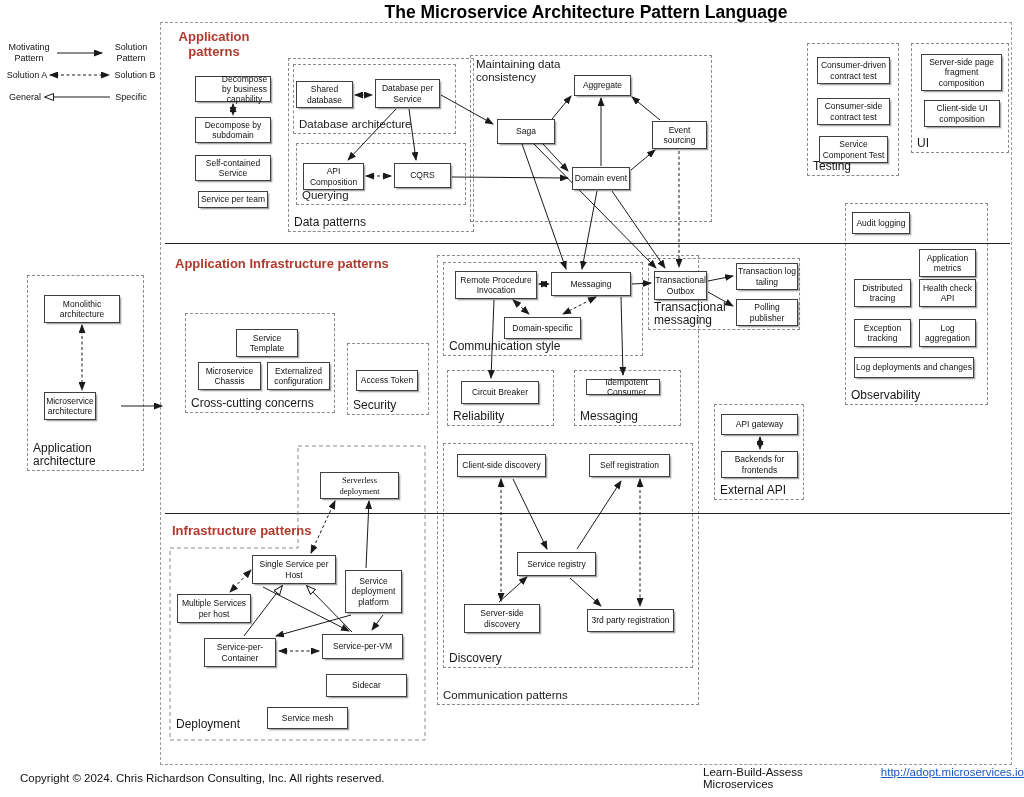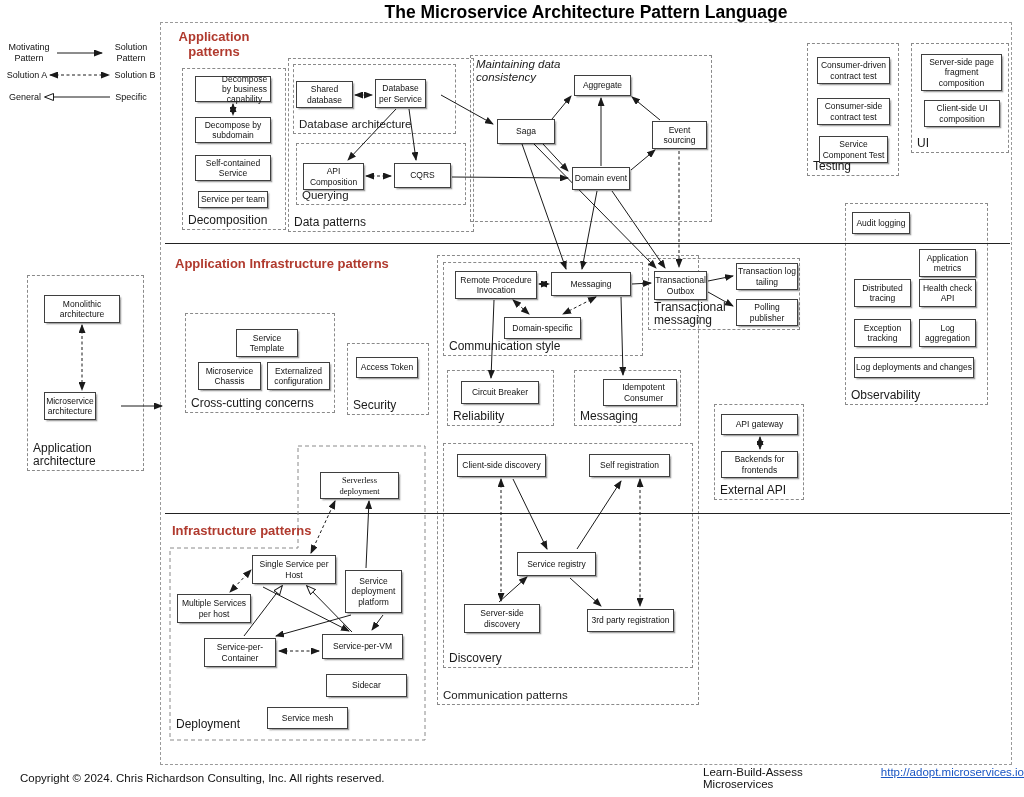--- a/index.html
+++ b/index.html
@@ -45,33 +45,30 @@
 
   <div class="g outer" style="left:160px;top:22px;width:852px;height:743px;"></div>
 
   <div class="divider" style="top:243px;"></div>
   <div class="divider" style="top:513px;"></div>
 
   <div class="heading" style="left:172px;top:30px;width:84px;text-align:center;">Application patterns</div>
   <div class="heading" style="left:175px;top:257px;">Application Infrastructure patterns</div>
   <div class="heading" style="left:172px;top:524px;">Infrastructure patterns</div>
 
-  <div class="g" style="left:182px;top:68px;width:104px;height:162px;">
-    <span class="lbl lbl-b" style="font-size:12px;">Decomposition</span>
-    </div>
   <div class="g" style="left:288px;top:58px;width:186px;height:174px;">
     <span class="lbl lbl-b" style="font-size:12px;">Data patterns</span>
     </div>
   <div class="g" style="left:293px;top:64px;width:163px;height:70px;">
     <span class="lbl lbl-b">Database architecture</span>
     </div>
   <div class="g" style="left:296px;top:143px;width:170px;height:62px;">
     <span class="lbl lbl-b">Querying</span>
     </div>
-  <div class="g" style="left:470px;top:55px;width:242px;height:167px;font-style:italic;">
+  <div class="g" style="left:470px;top:55px;width:242px;height:167px;">
     <span class="lbl lbl-t" style="width:92px;">Maintaining data consistency</span>
     </div>
   <div class="g" style="left:807px;top:43px;width:92px;height:133px;">
     <span class="lbl lbl-b" style="font-size:12px;">Testing</span>
     </div>
   <div class="g" style="left:911px;top:43px;width:98px;height:110px;">
     <span class="lbl lbl-b" style="font-size:12px;">UI</span>
     </div>
   <div class="g" style="left:845px;top:203px;width:143px;height:202px;">
     <span class="lbl lbl-b" style="font-size:12px;">Observability</span>
@@ -181,21 +178,21 @@
     <line class="e" x1="577" y1="549" x2="621" y2="481" marker-end="url(#af)"></line>
     <line class="e" x1="499" y1="602" x2="527" y2="577" marker-end="url(#af)"></line>
     <line class="e" x1="570" y1="578" x2="601" y2="606" marker-end="url(#af)"></line>
   </svg>
 
   <div class="n" style="left:195px;top:76px;width:76px;height:26px;padding-left:24px;">Decompose by business capability</div>
   <div class="n" style="left:195px;top:117px;width:76px;height:26px;">Decompose by subdomain</div>
   <div class="n" style="left:195px;top:155px;width:76px;height:26px;">Self-contained Service</div>
   <div class="n" style="left:198px;top:191px;width:70px;height:17px;">Service per team</div>
   <div class="n" style="left:296px;top:81px;width:57px;height:27px;">Shared database</div>
-  <div class="n" style="left:375px;top:79px;width:51px;height:29px;">Database per Service</div>
+  <div class="n" style="left:375px;top:79px;width:65px;height:29px;">Database per Service</div>
   <div class="n" style="left:303px;top:163px;width:61px;height:27px;">API Composition</div>
   <div class="n" style="left:394px;top:163px;width:57px;height:25px;">CQRS</div>
   <div class="n" style="left:574px;top:75px;width:57px;height:21px;">Aggregate</div>
   <div class="n" style="left:497px;top:119px;width:58px;height:25px;">Saga</div>
   <div class="n" style="left:652px;top:121px;width:55px;height:28px;">Event sourcing</div>
   <div class="n" style="left:572px;top:167px;width:58px;height:23px;">Domain event</div>
   <div class="n" style="left:817px;top:57px;width:73px;height:27px;">Consumer-driven contract test</div>
   <div class="n" style="left:817px;top:98px;width:73px;height:27px;">Consumer-side contract test</div>
   <div class="n" style="left:819px;top:136px;width:69px;height:27px;">Service Component Test</div>
   <div class="n" style="left:921px;top:54px;width:81px;height:37px;">Server-side page fragment composition</div>
@@ -205,29 +202,29 @@
   <div class="n" style="left:854px;top:279px;width:57px;height:28px;">Distributed tracing</div>
   <div class="n" style="left:919px;top:279px;width:57px;height:28px;">Health check API</div>
   <div class="n" style="left:854px;top:319px;width:57px;height:28px;">Exception tracking</div>
   <div class="n" style="left:919px;top:319px;width:57px;height:28px;">Log aggregation</div>
   <div class="n" style="left:854px;top:357px;width:120px;height:21px;">Log deployments and changes</div>
   <div class="n" style="left:44px;top:295px;width:76px;height:28px;">Monolithic architecture</div>
   <div class="n" style="left:44px;top:392px;width:52px;height:28px;">Microservice architecture</div>
   <div class="n" style="left:236px;top:329px;width:62px;height:28px;">Service Template</div>
   <div class="n" style="left:198px;top:362px;width:63px;height:28px;">Microservice Chassis</div>
   <div class="n" style="left:267px;top:362px;width:63px;height:28px;">Externalized configuration</div>
-  <div class="n" style="left:356px;top:357px;width:62px;height:21px;">Access Token</div>
+  <div class="n" style="left:356px;top:370px;width:62px;height:21px;">Access Token</div>
   <div class="n" style="left:455px;top:271px;width:82px;height:28px;">Remote Procedure Invocation</div>
   <div class="n" style="left:551px;top:272px;width:80px;height:24px;">Messaging</div>
   <div class="n" style="left:504px;top:317px;width:77px;height:22px;">Domain-specific</div>
   <div class="n" style="left:654px;top:271px;width:53px;height:29px;">Transactional Outbox</div>
   <div class="n" style="left:736px;top:263px;width:62px;height:27px;">Transaction log tailing</div>
   <div class="n" style="left:736px;top:299px;width:62px;height:27px;">Polling publisher</div>
   <div class="n" style="left:461px;top:381px;width:78px;height:23px;">Circuit Breaker</div>
-  <div class="n" style="left:603px;top:379px;width:74px;height:27px;padding-left:8px;">Idempotent Consumer</div>
+  <div class="n" style="left:586px;top:379px;width:74px;height:16px;padding-left:8px;">Idempotent Consumer</div>
   <div class="n" style="left:721px;top:414px;width:77px;height:21px;">API gateway</div>
   <div class="n" style="left:721px;top:451px;width:77px;height:27px;">Backends for frontends</div>
   <div class="n" style="left:320px;top:472px;width:79px;height:27px;font-family:Liberation Serif, serif;">Serverless deployment</div>
   <div class="n" style="left:252px;top:555px;width:84px;height:29px;">Single Service per Host</div>
   <div class="n" style="left:345px;top:570px;width:57px;height:43px;">Service deployment platform</div>
   <div class="n" style="left:177px;top:594px;width:74px;height:29px;">Multiple Services per host</div>
   <div class="n" style="left:204px;top:638px;width:72px;height:29px;">Service-per-Container</div>
   <div class="n" style="left:322px;top:634px;width:81px;height:25px;">Service-per-VM</div>
   <div class="n" style="left:326px;top:674px;width:81px;height:23px;">Sidecar</div>
   <div class="n" style="left:267px;top:707px;width:81px;height:22px;">Service mesh</div>

